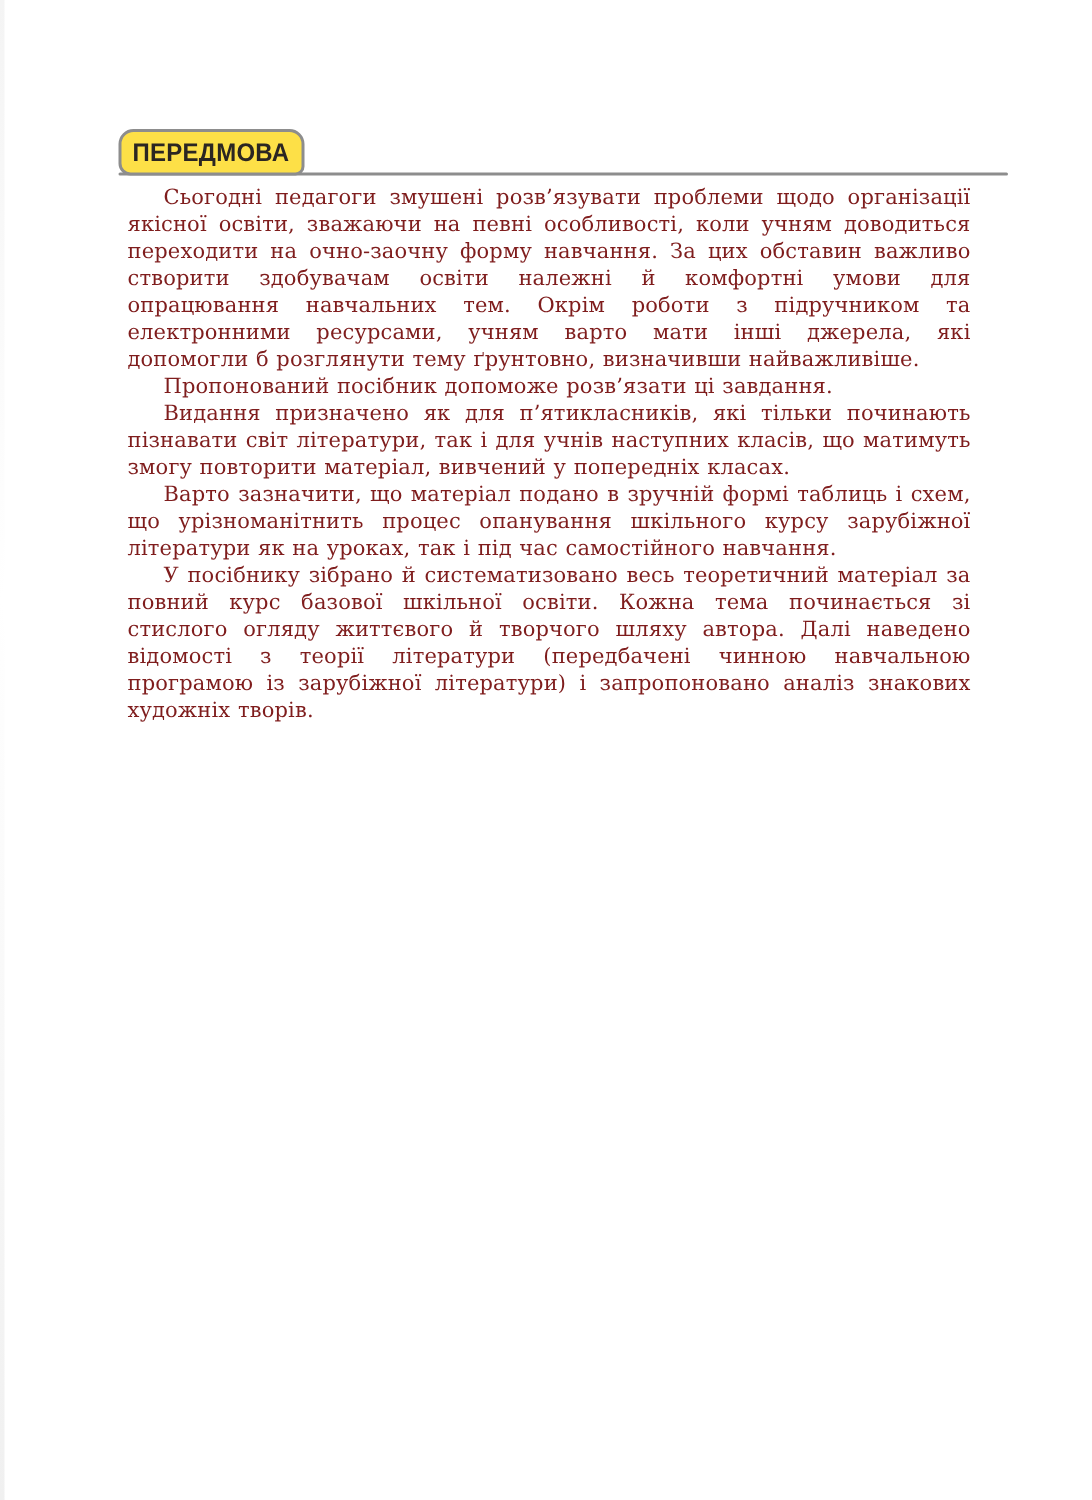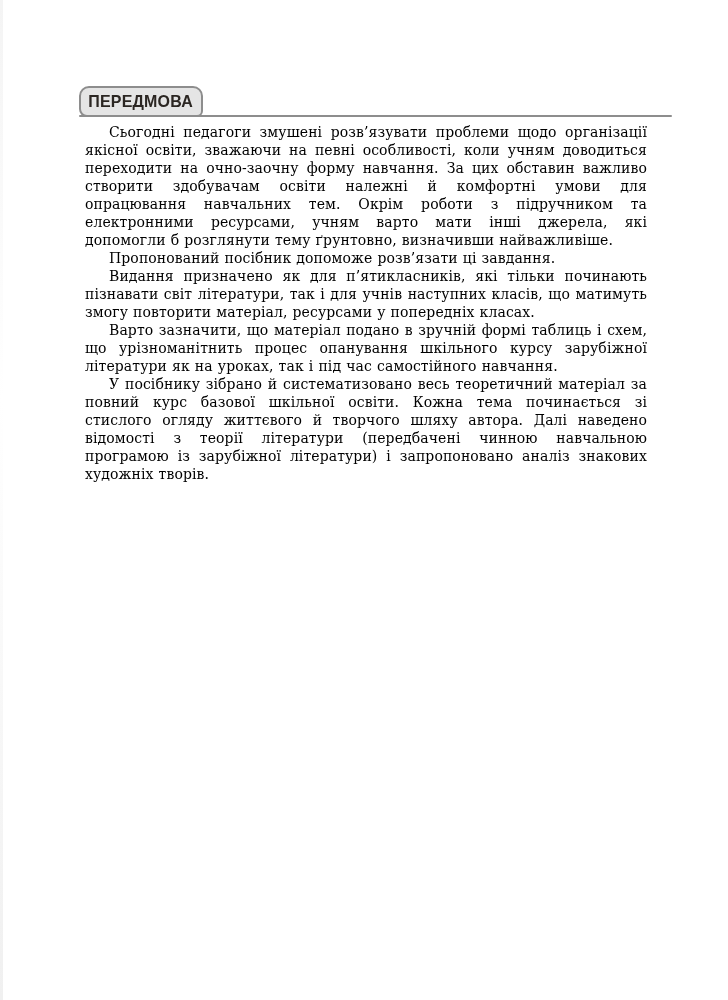--- a/index.html
+++ b/index.html
@@ -31,21 +31,21 @@
     background: #8d8d8d;
     border-radius: 1px;
   }
   .section-tab {
     position: absolute;
     left: 79px;
     top: 86px;
     width: 124px;
     height: 31px;
     box-sizing: border-box;
-    background: #e5e5e5;
+    background: #fde047;
     border: 2px solid #8d8d8d;
     border-radius: 10px 10px 6px 8px;
     display: flex;
     align-items: center;
     justify-content: center;
     z-index: 2;
   }
   .section-tab span {
     font-family: "Liberation Sans", "DejaVu Sans", sans-serif;
     font-weight: bold;
@@ -61,36 +61,36 @@
     top: 123px;
     width: 562px;
   }
   .content p {
     margin: 0;
     padding: 0;
     text-indent: 24px;
     text-align: justify;
     font-size: 14px;
     line-height: 18px;
-    color: #000000;
+    color: #7f1d1d;
     letter-spacing: 0.1px;
     word-spacing: 0.5px;
   }
 </style>
 </head>
 <body>
 
 <div class="page">
   <div class="scan-edge"></div>
 
   <div class="section-tab">
     <span>ПЕРЕДМОВА</span>
   </div>
   <div class="header-rule"></div>
 
   <div class="content">
     <p>Сьогодні педагоги змушені розв’язувати проблеми щодо організації якісної освіти, зважаючи на певні особливості, коли учням доводиться переходити на очно-заочну форму навчання. За цих обставин важливо створити здобувачам освіти належні й комфортні умови для опрацювання навчальних тем. Окрім роботи з підручником та електронними ресурсами, учням варто мати інші джерела, які допомогли б розглянути тему ґрунтовно, визначивши найважливіше.</p>
     <p>Пропонований посібник допоможе розв’язати ці завдання.</p>
-    <p>Видання призначено як для п’ятикласників, які тільки починають пізнавати світ літератури, так і для учнів наступних класів, що матимуть змогу повторити матеріал, ресурсами у попередніх класах.</p>
+    <p>Видання призначено як для п’ятикласників, які тільки починають пізнавати світ літератури, так і для учнів наступних класів, що матимуть змогу повторити матеріал, вивчений у попередніх класах.</p>
     <p>Варто зазначити, що матеріал подано в зручній формі таблиць і схем, що урізноманітнить процес опанування шкільного курсу зарубіжної літератури як на уроках, так і під час самостійного навчання.</p>
     <p>У посібнику зібрано й систематизовано весь теоретичний матеріал за повний курс базової шкільної освіти. Кожна тема починається зі стислого огляду життєвого й творчого шляху автора. Далі наведено відомості з теорії літератури (передбачені чинною навчальною програмою із зарубіжної літератури) і запропоновано аналіз знакових художніх творів.</p>
   </div>
 </div>
 
 </body></html>

